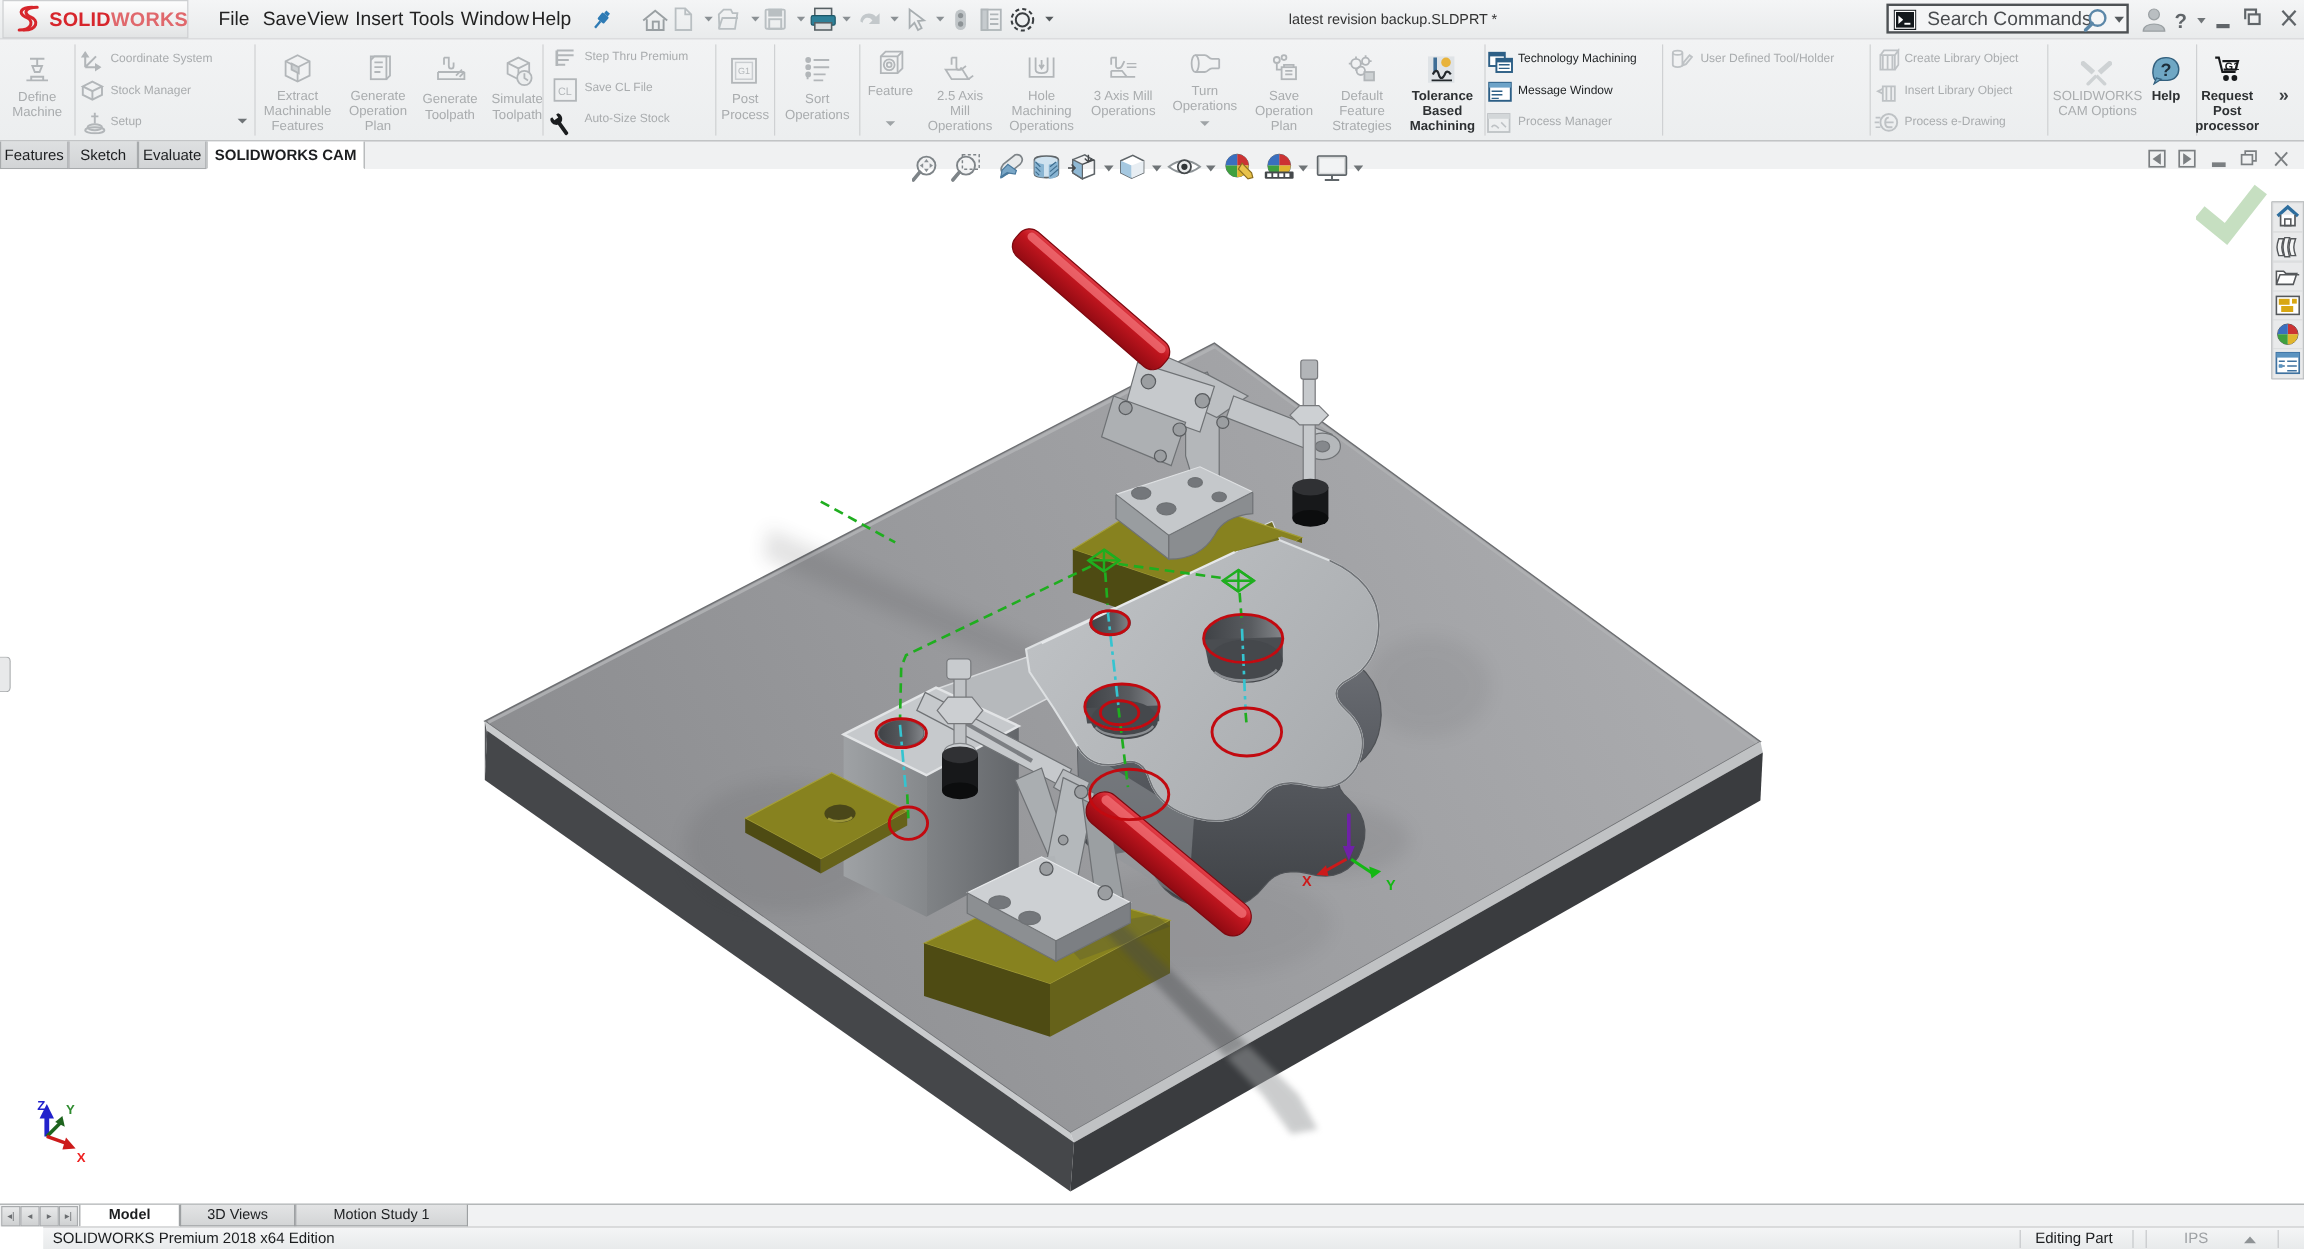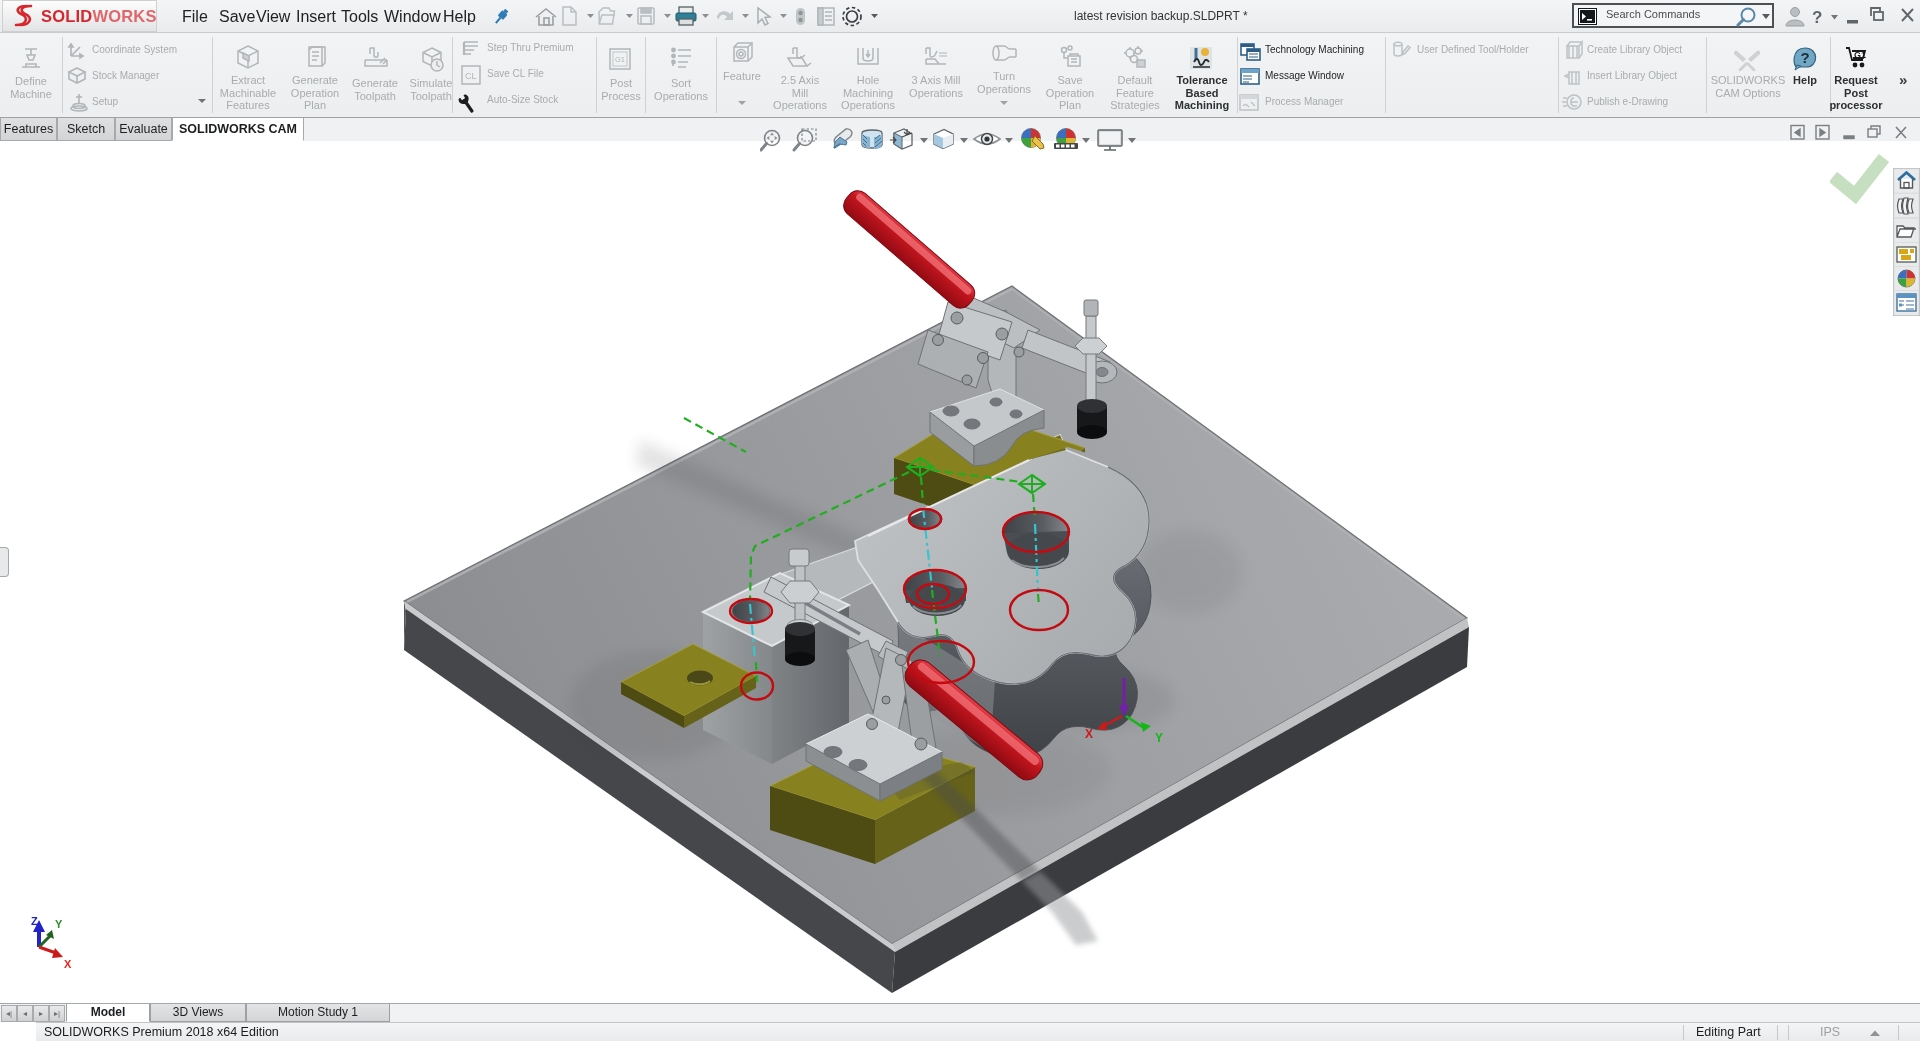--- a/index.html
+++ b/index.html
@@ -10,21 +10,21 @@
 
 
 #titlebar { position:absolute; left:0; top:0; width:1920px; height:33px;
   background:linear-gradient(#f4f5f6,#e9ebec); border-bottom:1px solid #c9cbcd; }
 #logo { position:absolute; left:2px; top:0; width:155px; height:32px;
   background:linear-gradient(#fdfdfd,#e2e4e5); border:1px solid #cdcfd1; }
 .menu { position:absolute; top:0; height:33px; line-height:33px; font-size:16px; color:#222; }
 #doctitle { position:absolute; top:0; height:33px; line-height:32px; font-size:12px; color:#333;text-align:center; }
 #searchbox { position:absolute; left:1572px; top:3px; width:202px; height:25px;
   background:#f4f5f6; border:2px solid #4d5154; }
-#searchbox .stxt { position:absolute; left:32px; top:3px; font-size:11px; color:#4a4d50; }
+#searchbox .stxt { position:absolute; left:32px; top:3px; font-size:16px; color:#4a4d50; }
 
 
 #ribbon { position:absolute; left:0; top:33px; width:1920px; height:85px;
   background:linear-gradient(#f2f3f4,#eceeef); border-bottom:1px solid #9fa2a5; }
 .rsep { position:absolute; top:4px; height:76px; width:1px; background:#cfd1d3; }
 .ritem { position:absolute; text-align:center; font-size:11px; line-height:12.5px; color:#a9acae; }
 .ritem.en { color:#2d3032; }
 .rrow { position:absolute; font-size:10px; color:#a9acae; white-space:nowrap; }
 .rrow.en { color:#1d2022; }
 
@@ -408,21 +408,21 @@
         </g>
   </svg>
   <div class="rrow" style="left:1587px;top:37px">Insert Library Object</div>
   <svg class="abs" style="left:1562px;top:59px" width="22" height="20" viewBox="0 0 22 20">
     <g fill="none" stroke="#bec2c5" stroke-width="1.6">
           <circle cx="12" cy="10" r="7"></circle>
           <path d="M12,6 c-4,0 -4,8 0,8 h3 M9,10 h7"></path>
           <path d="M1,6 h4 M0,10 h4 M1,14 h4" stroke-width="1.3"></path>
         </g>
   </svg>
-  <div class="rrow" style="left:1587px;top:63px">Publish e-Drawing</div>
+  <div class="rrow" style="left:1587px;top:63px">Process e-Drawing</div>
   <div class="rsep" style="left:1706px"></div>
 
   <svg class="abs" style="left:1734px;top:15px" width="26" height="24" viewBox="0 0 26 24">
     <g fill="#ced2d4">
       <path d="M3,3 l9,8 -3,3 -9,-8 c-1,-2 1,-4 3,-3 z"></path>
       <path d="M23,3 l-9,8 3,3 9,-8 c1,-2 -1,-4 -3,-3 z"></path>
       <path d="M5,21 l7,-7 2,2 -7,7 c-2,1 -3,-1 -2,-2 z"></path>
       <path d="M21,21 l-7,-7 -2,2 7,7 c2,1 3,-1 2,-2 z"></path>
     </g>
   </svg>

